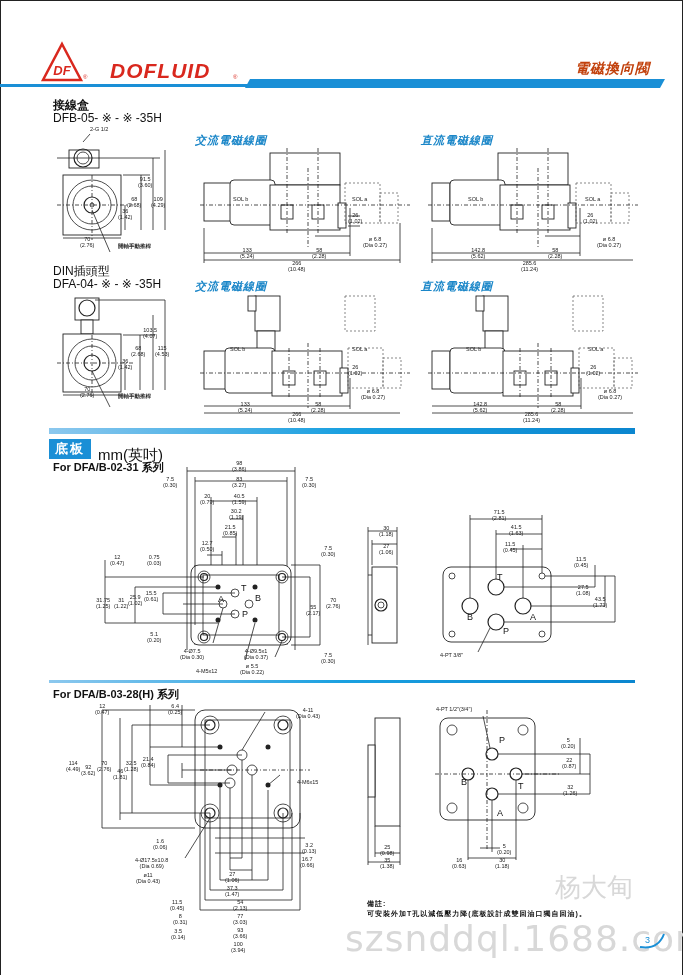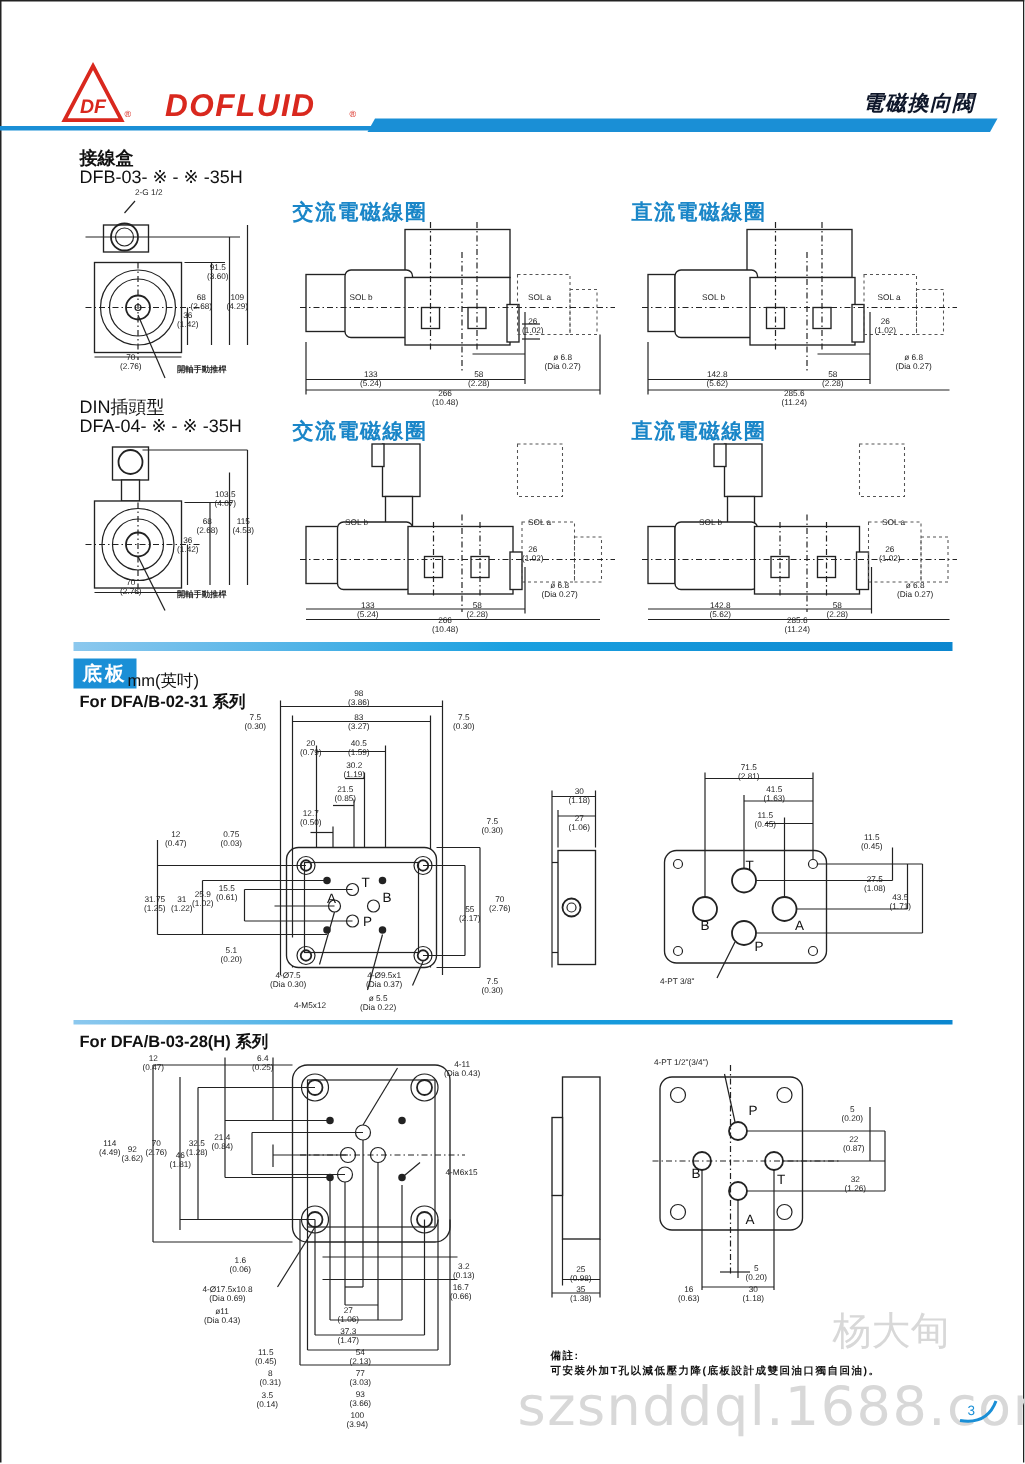--- a/index.html
+++ b/index.html
@@ -1,24 +1,24 @@
 <!DOCTYPE html>
 <html><head>
 <meta charset="utf-8">
 <style>
   html,body{margin:0;padding:0;background:#fff;}
   body{width:683px;height:976px;position:relative;overflow:hidden;font-family:"Liberation Sans","DejaVu Sans",sans-serif;color:#111;}
   .frame{position:absolute;left:0;top:0;width:681px;height:974px;border:1px solid #222;border-bottom:none;}
   .abs{position:absolute;}
   .logo-text{font-family:"Liberation Sans",sans-serif;font-weight:bold;font-style:italic;color:#d9281e;font-size:21px;letter-spacing:1px;}
   .reg{font-size:6px;color:#d9281e;}
-  .header-title{font-weight:bold;font-style:italic;font-size:14px;color:#0f172a;letter-spacing:1px;}
+  .header-title{font-weight:bold;font-style:italic;font-size:14px;color:#c2410c;letter-spacing:1px;}
   .hbar{height:5px;background:#1a8fd6;}
   .sec-title{font-size:12px;color:#111;line-height:13px;}
-  .blue-title{font-size:14px;color:#1a86c8;font-weight:bold;letter-spacing:1px;}
+  .blue-title{font-size:11px;color:#1a86c8;font-weight:bold;letter-spacing:1px;font-style:italic;}
   .dim{font-size:5.5px;color:#222;text-align:center;line-height:6px;white-space:nowrap;}
   .label{font-size:5.5px;color:#222;white-space:nowrap;}
   .sec-bar{height:6px;background:linear-gradient(90deg,#8cc8ee 0%,#1aa0e0 50%,#0b86cf 100%);}
   .badge{background:#1a8fd6;color:#fff;font-weight:bold;font-size:13px;padding:1px 6px;letter-spacing:2px;}
   .for-title{font-weight:bold;font-size:11px;color:#111;}
   .note{font-size:7px;font-weight:bold;color:#111;letter-spacing:1px;}
   .watermark{color:#d8d8d8;font-family:"DejaVu Sans",sans-serif;}
   svg{position:absolute;overflow:visible;}
   .ln{stroke:#222;stroke-width:0.8;fill:none;}
   .thick{stroke:#222;stroke-width:1.2;fill:none;}
@@ -42,21 +42,21 @@
   <span class="abs reg" style="left:233px;top:74px">®</span>
   <div class="abs header-title" style="left:575px;top:60px">電磁換向閥</div>
   <div class="abs hbar" style="left:0;top:84px;width:250px;height:3px"></div>
   <svg style="left:245px;top:79px;width:420px;height:9px" viewBox="0 0 420 9">
     <polygon points="5,0 420,0 415,9 0,9" fill="#1a8fd6"></polygon>
   </svg>
 </div>
 
 <div>
   <div class="abs sec-title" style="left:53px;top:99px;font-weight:bold">接線盒</div>
-  <div class="abs sec-title" style="left:53px;top:112px">DFB-03- ※ - ※ -35H</div>
+  <div class="abs sec-title" style="left:53px;top:112px">DFB-05- ※ - ※ -35H</div>
   <svg style="left:55px;top:130px;width:140px;height:125px" viewBox="0 0 140 125">
     <rect x="14" y="20" width="30" height="18" class="body"></rect>
     <circle cx="28" cy="28" r="9" class="thick"></circle>
     <circle cx="28" cy="28" r="6" class="ln"></circle>
     <rect x="8" y="45" width="58" height="60" class="body"></rect>
     <circle cx="37" cy="75" r="25" class="ln"></circle>
     <circle cx="37" cy="75" r="19" class="ln"></circle>
     <circle cx="37" cy="75" r="8" class="thick"></circle>
     <circle cx="37" cy="75" r="2" class="ln"></circle>
     <line x1="2" y1="75" x2="80" y2="75" class="dash"></line>
@@ -231,21 +231,21 @@
   <div class="abs dim" style="left:598px;top:388px"><span>ø 6.8</span><br><span>(Dia 0.27)</span></div>
   <div class="abs dim" style="left:473px;top:401px"><span>142.8</span><br><span>(5.62)</span></div>
   <div class="abs dim" style="left:551px;top:401px"><span>58</span><br><span>(2.28)</span></div>
   <div class="abs dim" style="left:523px;top:411px"><span>285.6</span><br><span>(11.24)</span></div>
 </div>
 
 <div class="abs sec-bar" style="left:49px;top:428px;width:586px"></div>
 
 <div>
   <div class="abs badge" style="left:49px;top:439px">底板</div>
-  <div class="abs" style="left:85px;top:446px;font-size:11px">mm(英吋)</div>
+  <div class="abs" style="left:98px;top:446px;font-size:15px">mm(英吋)</div>
   <div class="abs for-title" style="left:53px;top:460px">For  DFA/B-02-31 系列</div>
 
   <svg style="left:95px;top:465px;width:230px;height:210px" viewBox="0 0 230 210">
 
     <line x1="92" y1="2" x2="92" y2="185" class="ln"></line>
     <line x1="200" y1="2" x2="200" y2="185" class="ln"></line>
     <line x1="100" y1="12" x2="100" y2="180" class="ln"></line>
     <line x1="192" y1="12" x2="192" y2="180" class="ln"></line>
     <line x1="92" y1="6" x2="200" y2="6" class="ln"></line>
     <line x1="100" y1="16" x2="192" y2="16" class="ln"></line>

